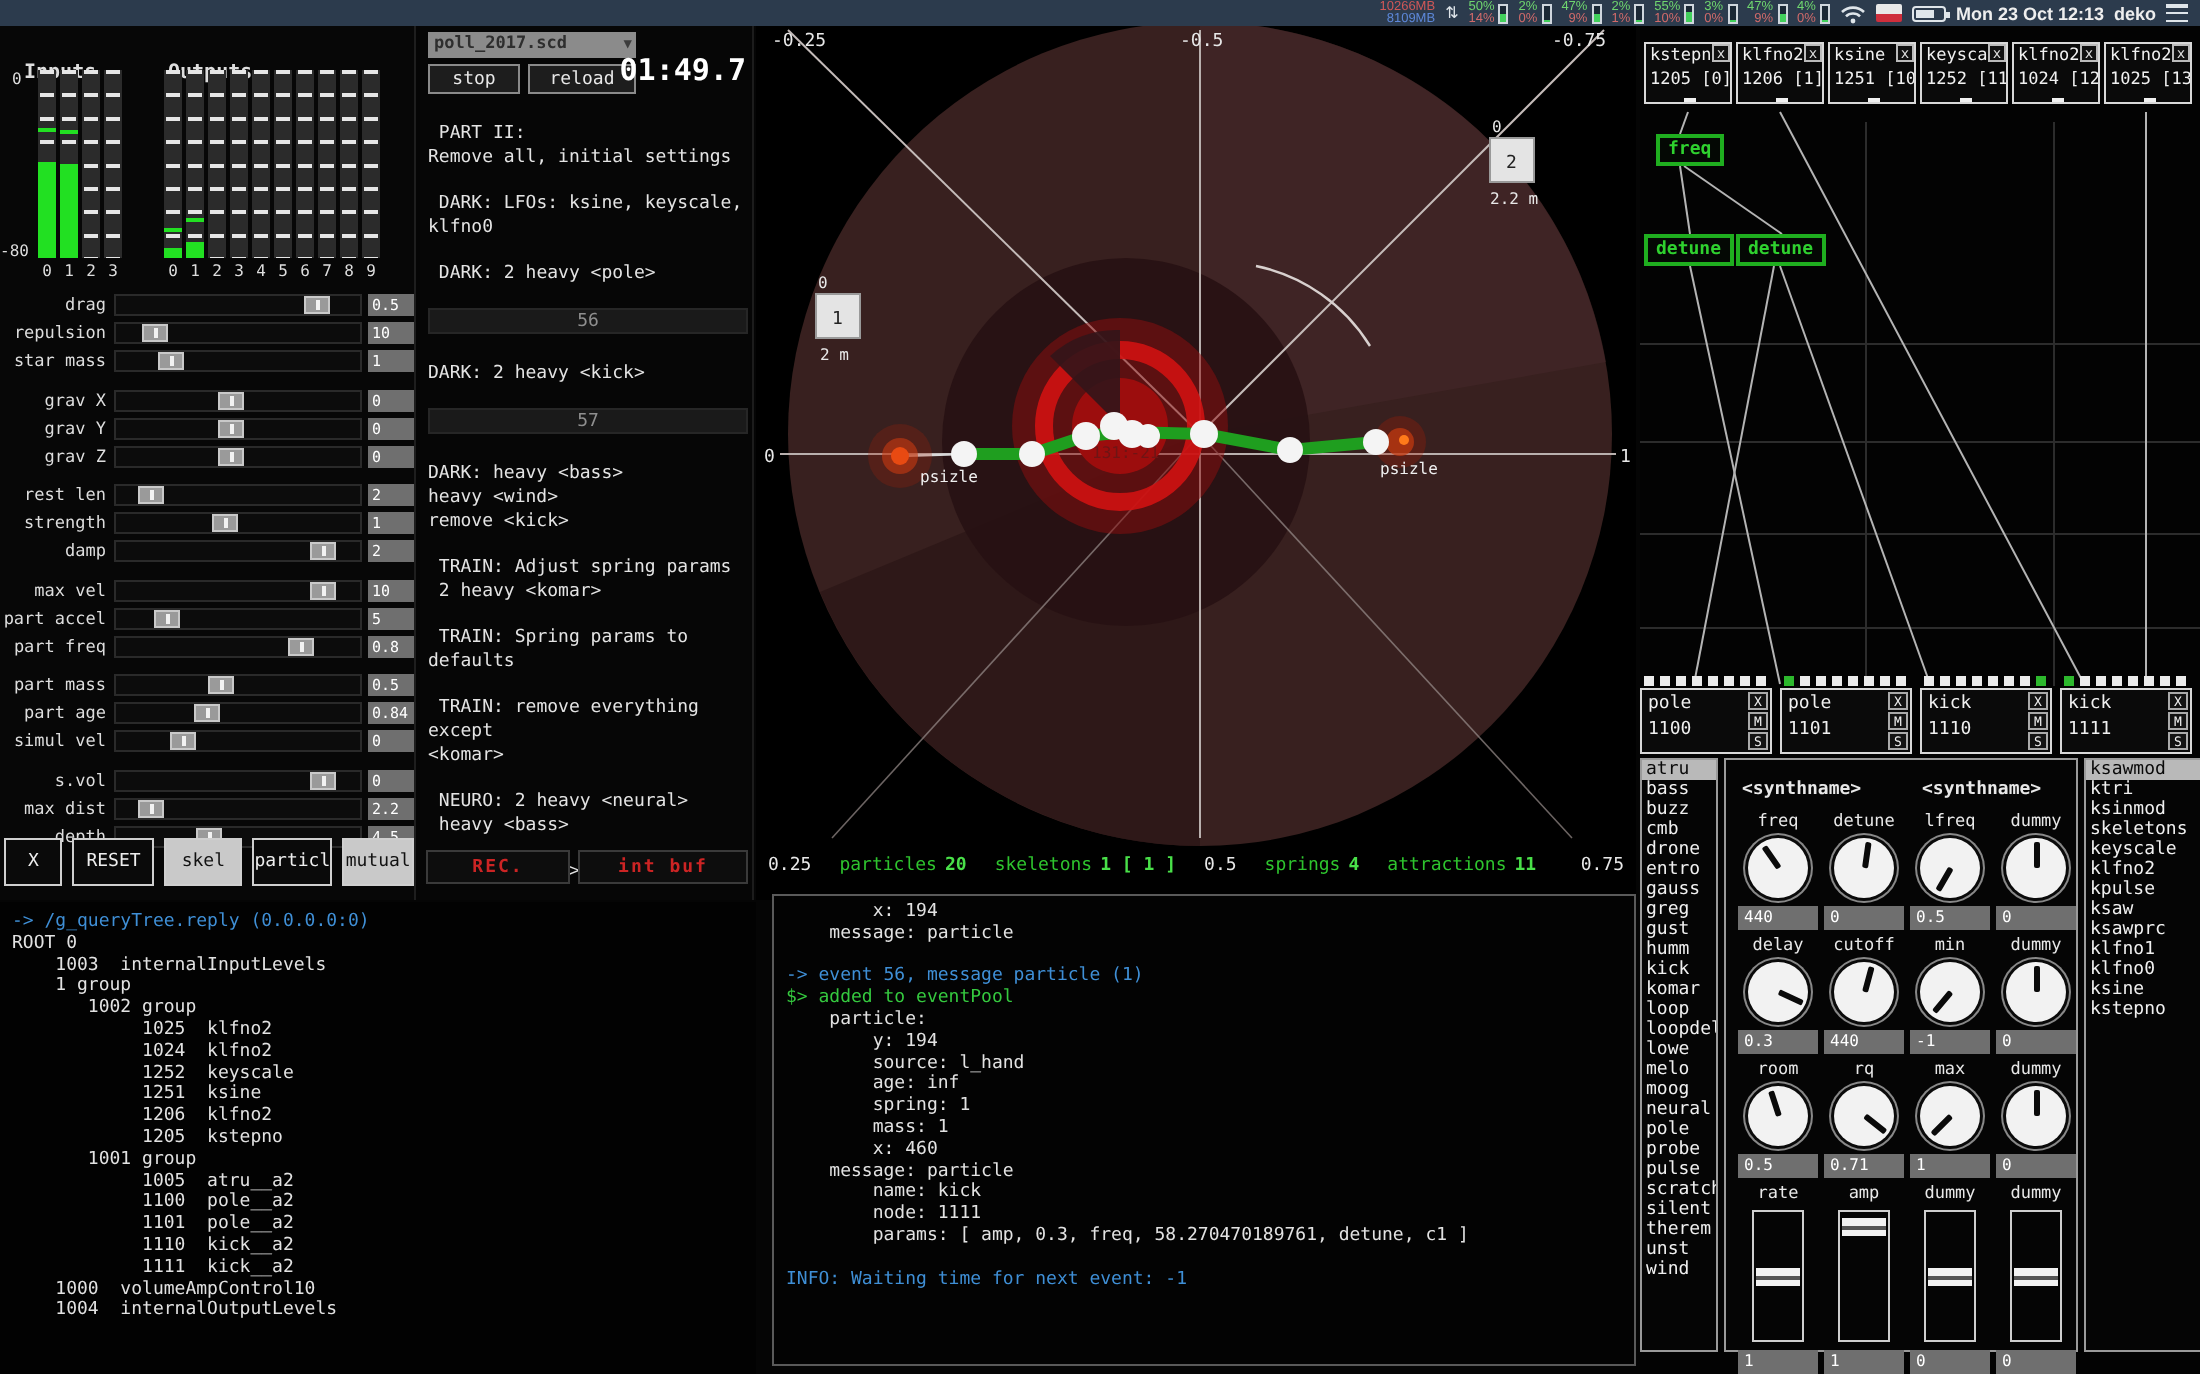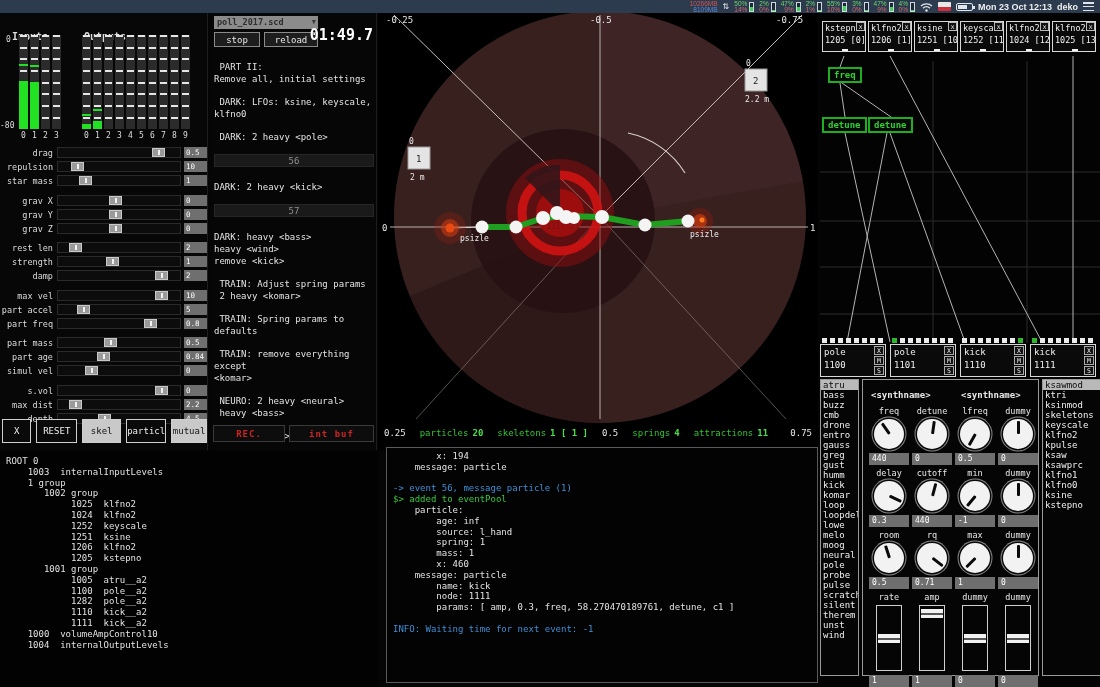--- a/index.html
+++ b/index.html
@@ -552,48 +552,50 @@
       <span class="stat"><span>particles</span><b>20</b></span>
       <span class="stat"><span>skeletons</span><b>1 [ 1 ]</b></span>
       <span class="axwhite">0.5</span>
       <span class="stat"><span>springs</span><b>4</b></span>
       <span class="stat"><span>attractions</span><b>11</b></span>
       <span class="axwhite" style="margin-left:auto;margin-right:6px;">0.75</span>
     </div>
   </div>
 
   <div id="treeterm" class="abs">
+      <div class="tline b">-&gt; /g_queryTree.reply (0.0.0.0:0)</div>
       <div class="tline w">ROOT 0</div>
       <div class="tline w">    1003  internalInputLevels</div>
       <div class="tline w">    1 group</div>
       <div class="tline w">       1002 group</div>
       <div class="tline w">            1025  klfno2</div>
       <div class="tline w">            1024  klfno2</div>
       <div class="tline w">            1252  keyscale</div>
       <div class="tline w">            1251  ksine</div>
       <div class="tline w">            1206  klfno2</div>
       <div class="tline w">            1205  kstepno</div>
       <div class="tline w">       1001 group</div>
       <div class="tline w">            1005  atru__a2</div>
       <div class="tline w">            1100  pole__a2</div>
-      <div class="tline w">            1282  pole__a2</div>
+      <div class="tline w">            1101  pole__a2</div>
       <div class="tline w">            1110  kick__a2</div>
       <div class="tline w">            1111  kick__a2</div>
       <div class="tline w">    1000  volumeAmpControl10</div>
       <div class="tline w">    1004  internalOutputLevels</div>
     </div>
   <div id="eventterm" class="abs">
       <div class="tline w">        x: 194</div>
       <div class="tline w">    message: particle</div>
       <div class="tline w">&nbsp;</div>
       <div class="tline b">-&gt; event 56, message particle (1)</div>
       <div class="tline g">$&gt; added to eventPool</div>
       <div class="tline w">    particle:</div>
+      <div class="tline w">        y: 194</div>
+      <div class="tline w">        source: l_hand</div>
       <div class="tline w">        age: inf</div>
-      <div class="tline w">        source: l_hand</div>
       <div class="tline w">        spring: 1</div>
       <div class="tline w">        mass: 1</div>
       <div class="tline w">        x: 460</div>
       <div class="tline w">    message: particle</div>
       <div class="tline w">        name: kick</div>
       <div class="tline w">        node: 1111</div>
       <div class="tline w">        params: [ amp, 0.3, freq, 58.270470189761, detune, c1 ]</div>
       <div class="tline w">&nbsp;</div>
       <div class="tline b">INFO: Waiting time for next event: -1</div>
     </div>

